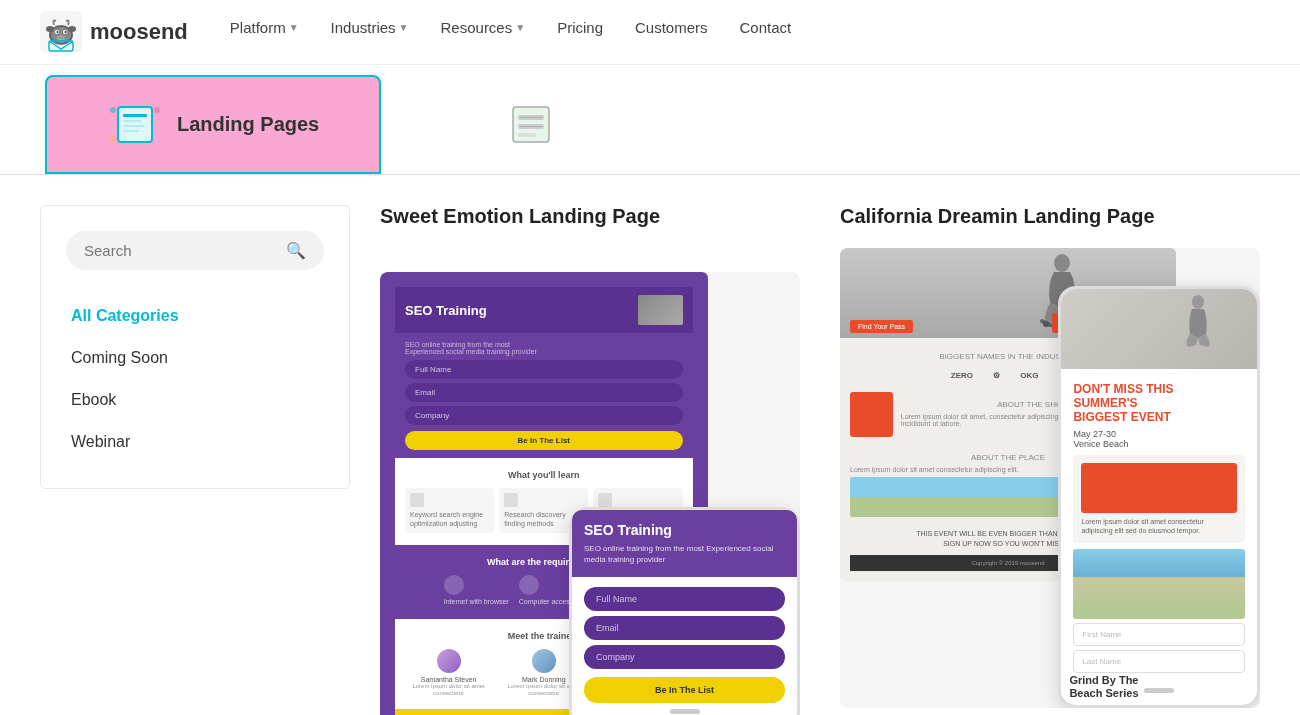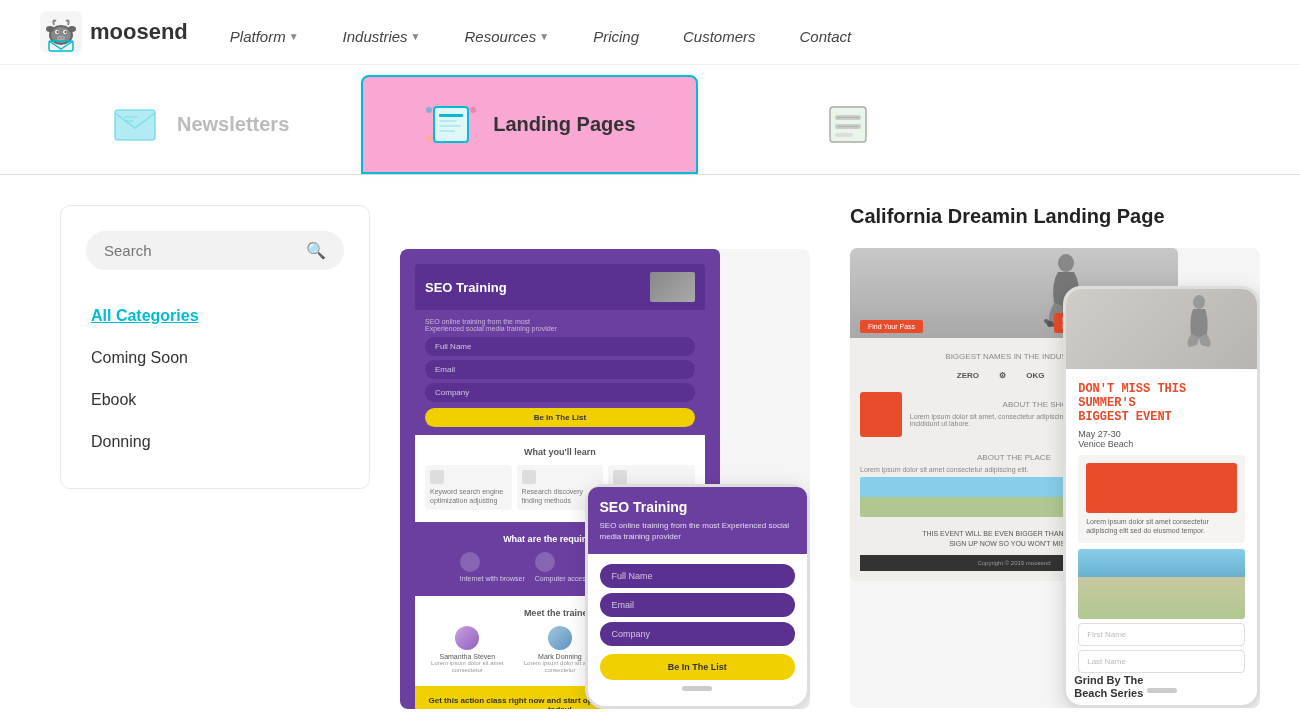--- a/index.html
+++ b/index.html
@@ -4,25 +4,25 @@
   <style>
     * { margin: 0; padding: 0; box-sizing: border-box; }
     body { font-family: 'Segoe UI', Arial, sans-serif; background: #fff; width: 1300px; min-height: 715px; overflow-x: hidden; }
 
     
     .navbar {
       display: flex; align-items: center; justify-content: space-between;
       padding: 0 40px; height: 65px; border-bottom: 1px solid #eee;
       background: #fff;
     }
-    .navbar-left { display: flex; align-items: flex-end; gap: 30px; }
+    .navbar-left { display: flex; align-items: flex-start; gap: 30px; }
     .logo { display: flex; align-items: center; gap: 8px; text-decoration: none; }
     .logo-icon { width: 42px; height: 42px; }
     .logo-text { font-size: 22px; font-weight: 600; color: #333; }
-    .nav-links { display: flex; align-items: center; gap: 20px; font-style: italic; }
+    .nav-links { display: flex; align-items: center; gap: 8px; }
     .nav-item {
       padding: 8px 12px; font-size: 15px; color: #444; cursor: pointer;
       display: flex; align-items: center; gap: 3px; white-space: nowrap;
     }
     .nav-item .caret { font-size: 10px; color: #888; }
     .navbar-right { display: flex; align-items: center; gap: 15px; }
     .login-btn {
       font-size: 15px; color: #00bcd4; cursor: pointer; padding: 8px 15px;
       text-decoration: none; background: none; border: none;
     }
@@ -54,38 +54,37 @@
     .tab-item:not(.active) .tab-label { color: #bbb; }
 
     
     .main-content {
       display: flex; padding: 30px 40px; gap: 30px; background: #fff;
     }
 
     
     .sidebar {
       width: 310px; min-width: 310px; background: #fff;
-      border: 1px solid #e8e8e8; border-radius: 10px; padding: 25px;
+      border: 1px solid #e8e8e8; border-radius: 5px; padding: 25px;
       height: fit-content;
-      margin-left: 20px;
     }
     .search-box {
       display: flex; align-items: center; background: #f2f2f2;
       border-radius: 25px; padding: 10px 18px; margin-bottom: 25px;
     }
     .search-input {
       border: none; background: transparent; outline: none;
       font-size: 15px; color: #999; flex: 1;
     }
     .search-icon { color: #aaa; font-size: 16px; }
     .category-item {
       padding: 12px 5px; font-size: 16px; cursor: pointer;
       border-bottom: none; color: #333;
     }
-    .category-item.active { color: #00bcd4; font-weight: 600; text-decoration: underline; }
+    .category-item.active { color: #00bcd4; font-weight: 600; }
 
     
     .templates-area { flex: 1; display: flex; gap: 40px; }
     .template-column { flex: 1; }
     .template-title {
       font-size: 20px; font-weight: 700; color: #222; margin-bottom: 20px;
     }
     .template-preview {
       width: 100%; background: #f5f5f5; border-radius: 8px; overflow: hidden;
       position: relative; min-height: 450px;
@@ -185,21 +184,20 @@
       height: 80px; background: linear-gradient(135deg, #d0ccc8, #b8b4b0);
       position: relative;
     }
     .ca-mobile-grind { 
       position: absolute; bottom: 5px; left: 8px;
       font-size: 11px; font-weight: 800; color: #333; line-height: 1.2;
     }
     .ca-mobile-dont {
       color: #e84c2b; font-size: 12px; font-weight: 900; line-height: 1.2;
       text-transform: uppercase;
-      font-family: Liberation Mono, monospace;
     }
     .ca-mobile-date { font-size: 9px; color: #555; margin-top: 4px; }
     .ca-mobile-section { background: #f5f4f2; padding: 8px; border-radius: 4px; margin: 6px 0; }
     .ca-mobile-about-img { width: 100%; height: 50px; background: #e84c2b; border-radius: 3px; margin-bottom: 4px; }
     .ca-mobile-text { font-size: 7px; color: #666; line-height: 1.3; }
     .ca-mobile-field {
       border: 1px solid #ddd; border-radius: 4px; padding: 6px 8px;
       margin: 4px 0; font-size: 8px; color: #bbb;
     }
     .ca-mobile-landscape {
@@ -266,33 +264,20 @@
         <span>Customers</span>
       </div>
       <div class="nav-item">
         <span>Contact</span>
       </div>
     </div>
   </div>
 </nav>
 
 <div class="tab-bar">
-  <div class="tab-item">
-    <div class="tab-icon-wrap">
-
-      <svg width="50" height="45" viewBox="0 0 50 45" fill="none">
-        <rect x="5" y="8" width="40" height="30" rx="3" fill="#b2ebf2" stroke="#80deea" stroke-width="1.5"></rect>
-        <path d="M5 11 L25 26 L45 11" stroke="#80deea" stroke-width="1.5" fill="none"></path>
-
-        <rect x="14" y="14" width="14" height="2" rx="1" fill="#80deea" opacity="0.6"></rect>
-        <rect x="14" y="18" width="10" height="2" rx="1" fill="#80deea" opacity="0.6"></rect>
-      </svg>
-    </div>
-    <span class="tab-label">Newsletters</span>
-  </div>
   <div class="tab-item active">
     <div class="tab-icon-wrap">
 
       <svg width="50" height="45" viewBox="0 0 50 45" fill="none">
         <rect x="8" y="5" width="34" height="35" rx="3" fill="#e0f7fa" stroke="#00bcd4" stroke-width="2"></rect>
         <rect x="13" y="12" width="24" height="3" rx="1" fill="#00bcd4"></rect>
         <rect x="13" y="18" width="18" height="2" rx="1" fill="#b2ebf2"></rect>
         <rect x="13" y="23" width="22" height="2" rx="1" fill="#b2ebf2"></rect>
         <rect x="13" y="28" width="16" height="2" rx="1" fill="#b2ebf2"></rect>
 
@@ -323,27 +308,28 @@
 
   <aside class="sidebar">
     <div class="search-box">
       <input class="search-input" type="text" placeholder="Search" style="">
       <span class="search-icon">🔍</span>
     </div>
     <div>
       <div class="category-item active">All Categories</div>
       <div class="category-item">Coming Soon</div>
       <div class="category-item">Ebook</div>
-      <div class="category-item">Donning</div>
+      <div class="category-item">Webinar</div>
     </div>
   </aside>
 
   <div class="templates-area">
 
     <div class="template-column">
+      <div class="template-title">Sweet Emotion Landing Page</div>
       <div class="template-preview" style="min-height: 460px; margin-top: 44px;">
 
         <div class="seo-desktop">
           <div class="seo-desktop-header">
             <span class="seo-title-text">SEO Training</span>
             <div style="width:45px;height:30px;background:linear-gradient(135deg,#888,#aaa);border-radius:2px;"></div>
           </div>
           <div style="background:#6b3fa0;padding:8px 10px;">
             <div style="font-size:7px;color:rgba(255,255,255,0.6);margin-bottom:5px;">SEO online training from the most<br>Experienced social media training provider</div>
             <div class="seo-field">Full Name</div>

